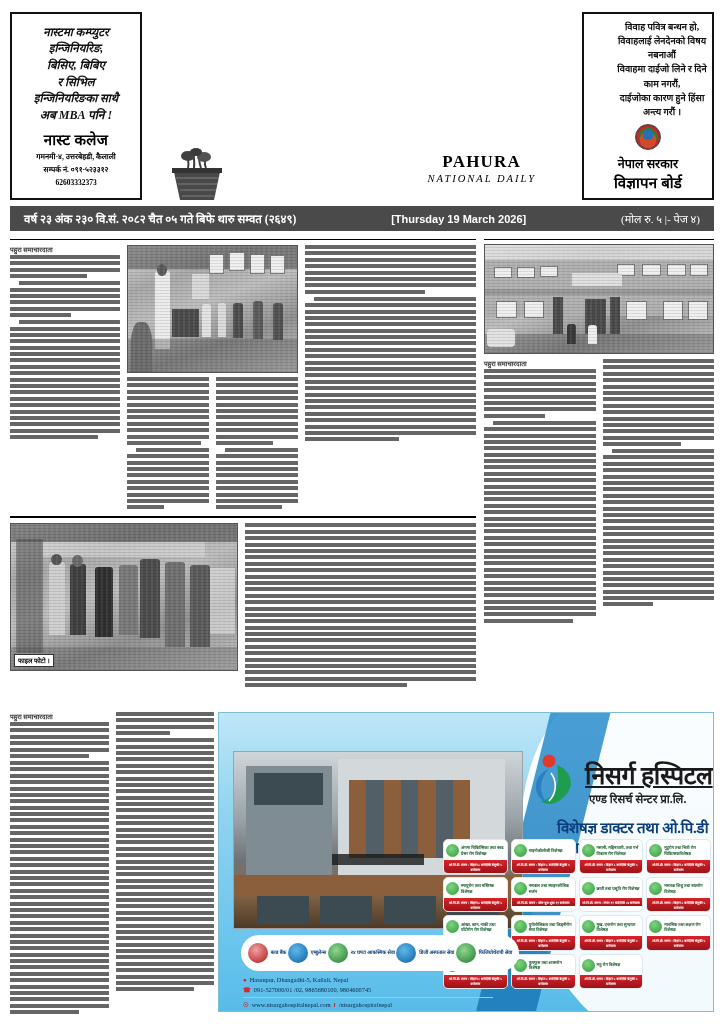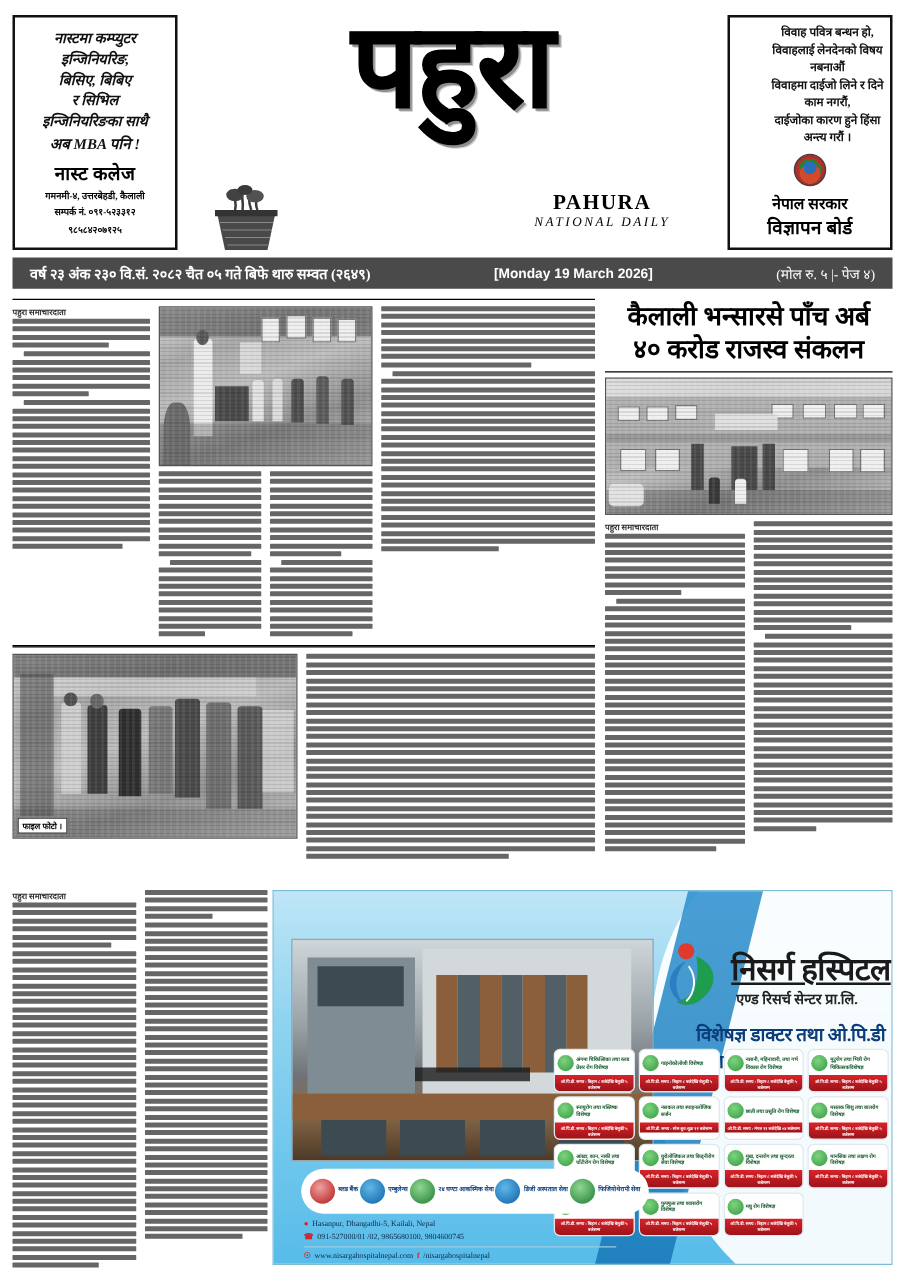--- a/index.html
+++ b/index.html
@@ -215,26 +215,25 @@
     <div class="ad-box">
       <div class="ad-left-line">नास्टमा कम्प्युटर</div>
       <div class="ad-left-line">इन्जिनियरिङ,</div>
       <div class="ad-left-line">बिसिए, बिबिए</div>
       <div class="ad-left-line">र सिभिल</div>
       <div class="ad-left-line">इन्जिनियरिङका साथै</div>
       <div class="ad-left-line mba">अब MBA पनि !</div>
       <div class="ad-left-name">नास्ट कलेज</div>
       <div class="ad-left-small">गमनमी-४, उत्तरबेहडी, कैलाली</div>
       <div class="ad-left-small">सम्पर्क नं. ०९१-५२३३१२</div>
-      <div class="ad-left-small">९८५८४२०७१२५</div>
+      <div class="ad-left-small">62603332373</div>
     </div>
 
     <div class="mast-center">
       <div class="mast-title-wrap">
-        <div class="mast-title">पहुरा</div>
 
         <svg class="mast-basket" viewBox="0 0 66 56">
           <g fill="#2b2b2b">
             <path d="M10 24 L56 24 L50 52 L16 52 Z" fill="#3a3a3a"></path>
             <path d="M8 20 h50 v5 h-50 z" fill="#222"></path>
             <path d="M20 4 q6 8 4 16 M28 2 q3 9 2 18 M36 3 q-2 9 1 17 M44 6 q-5 8 -2 14" stroke="#2b2b2b" stroke-width="2" fill="none"></path>
             <ellipse cx="24" cy="8" rx="7" ry="5" fill="#333"></ellipse>
             <ellipse cx="40" cy="9" rx="7" ry="5" fill="#444"></ellipse>
             <ellipse cx="32" cy="4" rx="6" ry="4" fill="#2a2a2a"></ellipse>
           </g>
@@ -259,21 +258,21 @@
       <div class="ad-right-line">दाईजोका कारण हुने हिंसा</div>
       <div class="ad-right-line">अन्त्य गरौं ।</div>
       <div class="emblem"></div>
       <div class="ad-right-gov">नेपाल सरकार</div>
       <div class="ad-right-board">विज्ञापन बोर्ड</div>
     </div>
   </div>
 
   <div class="infobar">
     <div>वर्ष २३  अंक  २३० वि.सं. २०८२ चैत ०५ गते बिफे  थारु सम्वत (२६४९)</div>
-    <div class="mid">[Monday 19 March  2026]</div>
+    <div class="mid">[Thursday 19 March  2026]</div>
     <div class="right">(मोल रु. ५ |- पेज ४)</div>
   </div>
 
   <div class="content">
 
     <div class="left-block">
       <div class="rule"></div>
 
       <div class="cols" style="margin-top:5px;">
         <div class="col" style="flex:0 0 110px;">
@@ -482,24 +481,20 @@
               <div class="ln"></div>
               <div class="ln"></div>
             <div class="ln"></div>
               <div class="ln s70"></div>
           </div>
         </div>
       </div>
     </div>
 
     <div class="right-block">
-      <div class="hl-right">
-        <div>कैलाली भन्सारसे पाँच अर्ब</div>
-        <div>४० करोड राजस्व संकलन</div>
-      </div>
       <div class="rule"></div>
 
       <div class="photo" style="height:110px;margin-top:4px;">
         <div class="ph-light" style="left:0;top:0;width:100%;height:14%;opacity:.75;"></div>
         <div class="ph-block" style="position:absolute;left:0;top:14%;width:100%;height:52%;background:#b0b0b0;"></div>
         <div class="ph-win" style="left:4%;top:20%;width:8%;height:11%;"></div>
         <div class="ph-win" style="left:14%;top:20%;width:8%;height:11%;"></div>
         <div class="ph-win" style="left:24%;top:19%;width:8%;height:11%;"></div>
         <div class="ph-win" style="left:58%;top:18%;width:8%;height:11%;"></div>
         <div class="ph-win" style="left:69%;top:18%;width:8%;height:11%;"></div>

